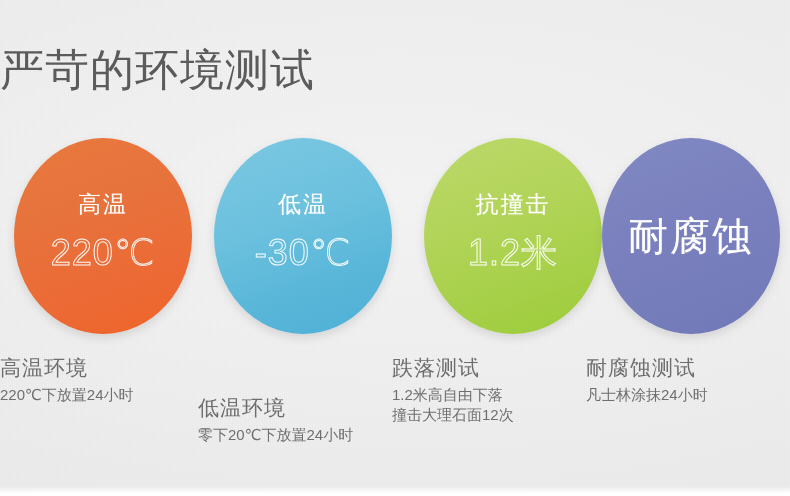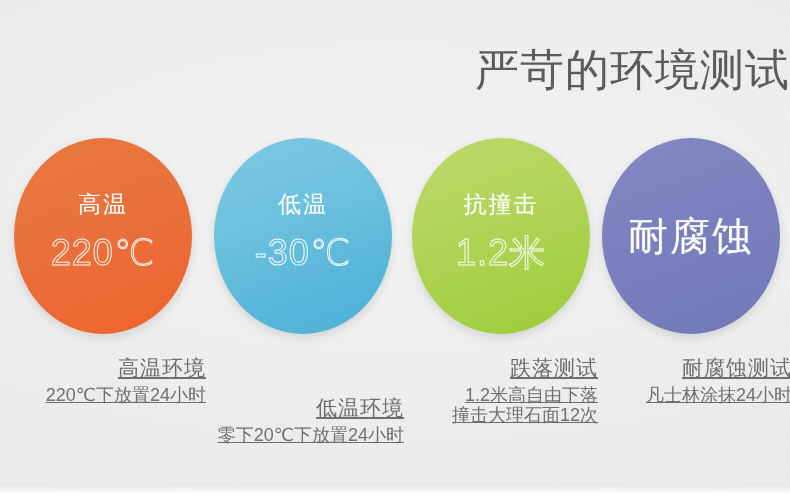--- a/index.html
+++ b/index.html
@@ -55,21 +55,21 @@
     font-family: "Liberation Sans", sans-serif;
     user-select: none;
   }
 
   
   .title {
     position: absolute;
     top: 42px;
     left: 0;
     width: 790px;
-    text-align: right;
+    text-align: left;
     font-size: 44px;
     line-height: 56px;
     letter-spacing: 1px;
     color: #5b5b5b;
     font-weight: 400;
     font-family: "Liberation Sans", "DejaVu Sans", sans-serif;
   }
 
   
   .circles {
@@ -87,21 +87,21 @@
     border-radius: 50%;
     box-shadow: 0 4px 9px rgba(90,90,95,0.17);
     display: flex;
     flex-direction: column;
     align-items: center;
     justify-content: center;
     color: #ffffff;
   }
   .circle.c1 { left: 14px;  background: linear-gradient(160deg, #e8793f 0%, #e7733c 35%, #ec6a36 70%, #ee6429 100%); }
   .circle.c2 { left: 214px; background: linear-gradient(160deg, #7cc8e2 0%, #6cc1de 40%, #57b5d8 75%, #4fb0d6 100%); }
-  .circle.c3 { left: 412px; background: linear-gradient(160deg, #bcd86a 0%, #b2d459 40%, #a4cf45 78%, #9ccb3b 100%); }
+  .circle.c3 { left: 424px; background: linear-gradient(160deg, #bcd86a 0%, #b2d459 40%, #a4cf45 78%, #9ccb3b 100%); }
   .circle.c4 { left: 602px; background: linear-gradient(160deg, #8189c3 0%, #7980bd 45%, #757cba 80%, #7077b7 100%); }
 
   .circle .c-label {
     font-size: 23px;
     line-height: 26px;
     letter-spacing: 2px;
     font-weight: 300;
     margin-bottom: 8px;
     text-shadow: 0 0 1px rgba(255,255,255,.4);
   }
@@ -129,39 +129,38 @@
     position: absolute;
     top: 354px;
     left: 0;
     width: 790px;
     height: 110px;
   }
   .caption {
     position: absolute;
     top: 0;
     width: 206px;
-    text-align: right;
+    text-align: left;
     color: #6e6e6e;
-    text-decoration: underline;
   }
   .caption.p1 { left: 0px; }
   .caption.p2 { left: 198px; margin-top: 40px; }
   .caption.p3 { left: 392px; }
   .caption.p4 { left: 586px; }
 
   .caption .cap-head {
     font-size: 21px;
     line-height: 28px;
     letter-spacing: 1px;
     color: #6d6d6d;
     font-weight: 400;
     margin-bottom: 3px;
   }
   .caption .cap-sub {
-    font-size: 18px;
+    font-size: 15px;
     line-height: 20px;
     letter-spacing: 0px;
     color: #6f6f6f;
     font-weight: 400;
     white-space: nowrap;
   }
 </style>
 </head>
 <body>
 

